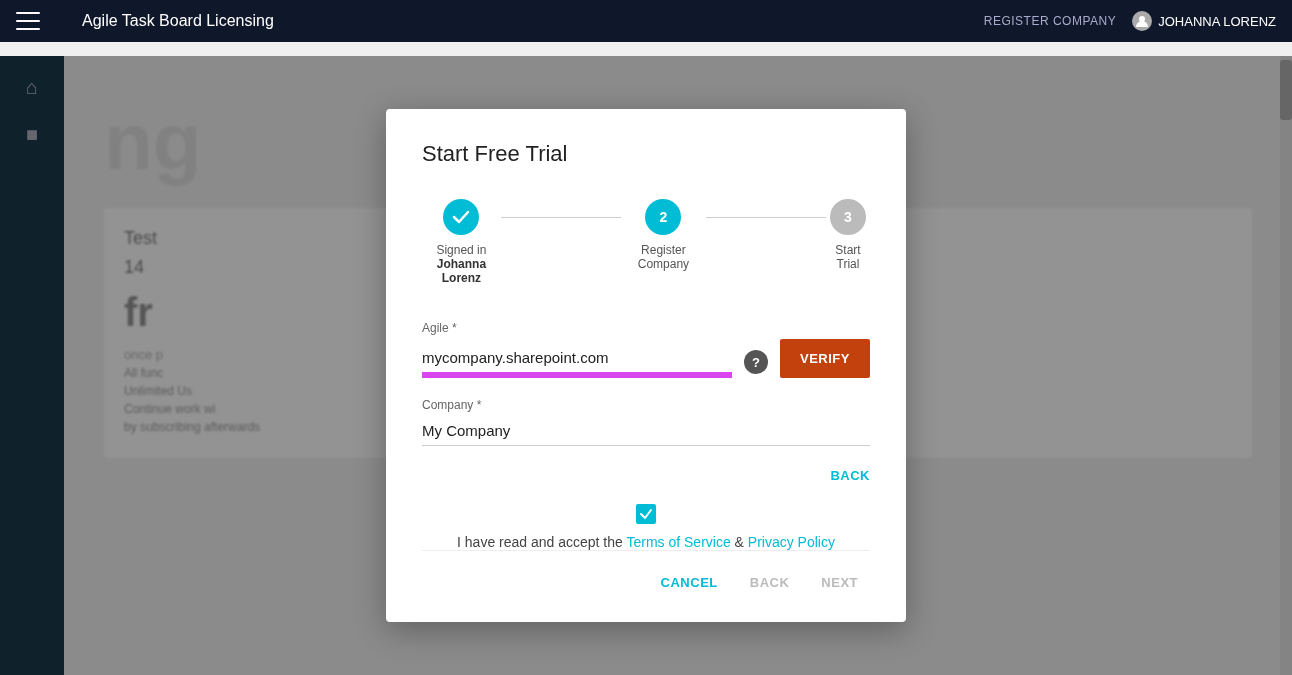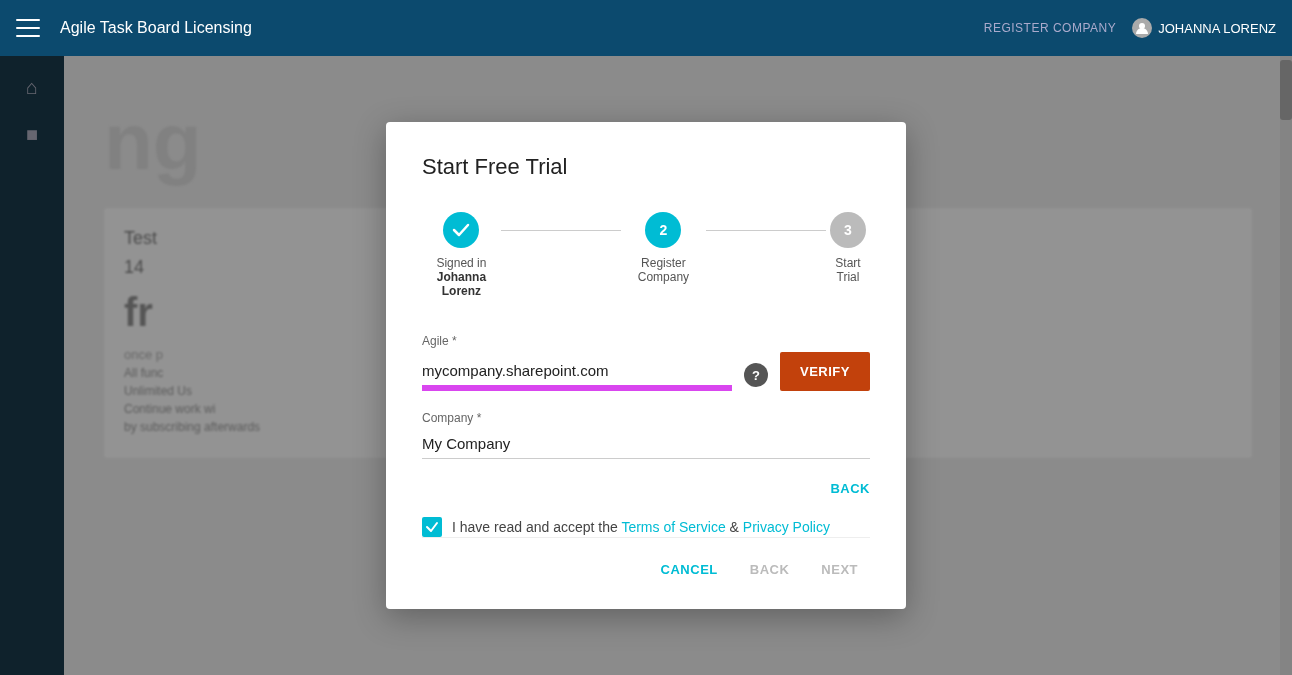--- a/index.html
+++ b/index.html
@@ -1,27 +1,28 @@
 <!DOCTYPE html>
 <html><head>
   <meta charset="utf-8">
   <style>
     * { box-sizing: border-box; margin: 0; padding: 0; }
     body { font-family: 'Segoe UI', Arial, sans-serif; background: #f0f0f0; width: 1292px; height: 675px; overflow: hidden; position: relative; }
 
     
     .topnav {
-      background: #0c4a6e;
-      height: 56px;
+      background: #0f172a;
+      height: 42px;
       display: flex;
       align-items: center;
       padding: 0 16px;
       color: white;
       position: relative;
       z-index: 1;
+      gap: 22px;
     }
     .topnav-hamburger {
       width: 24px; height: 18px;
       display: flex; flex-direction: column; justify-content: space-between;
       cursor: pointer; margin-right: 20px;
     }
     .topnav-hamburger span { display: block; height: 2px; background: white; border-radius: 1px; }
     .topnav-title { font-size: 16px; font-weight: 500; color: white; flex: 1; }
     .topnav-right { display: flex; align-items: center; gap: 16px; }
     .topnav-register { font-size: 12px; color: #aac; letter-spacing: 0.5px; text-transform: uppercase; }
@@ -183,20 +184,21 @@
       font-weight: 600;
       text-decoration: none;
       letter-spacing: 0.5px;
     }
 
     
     .checkbox-row {
       display: flex;
       align-items: center;
       gap: 10px;
+      flex-direction: column;
     }
     .checkbox-wrapper {
       width: 20px; height: 20px;
       background: #00bcd4;
       border-radius: 2px;
       display: flex; align-items: center; justify-content: center;
       flex-shrink: 0;
       cursor: pointer;
     }
     .checkbox-wrapper svg { width: 14px; height: 14px; }

